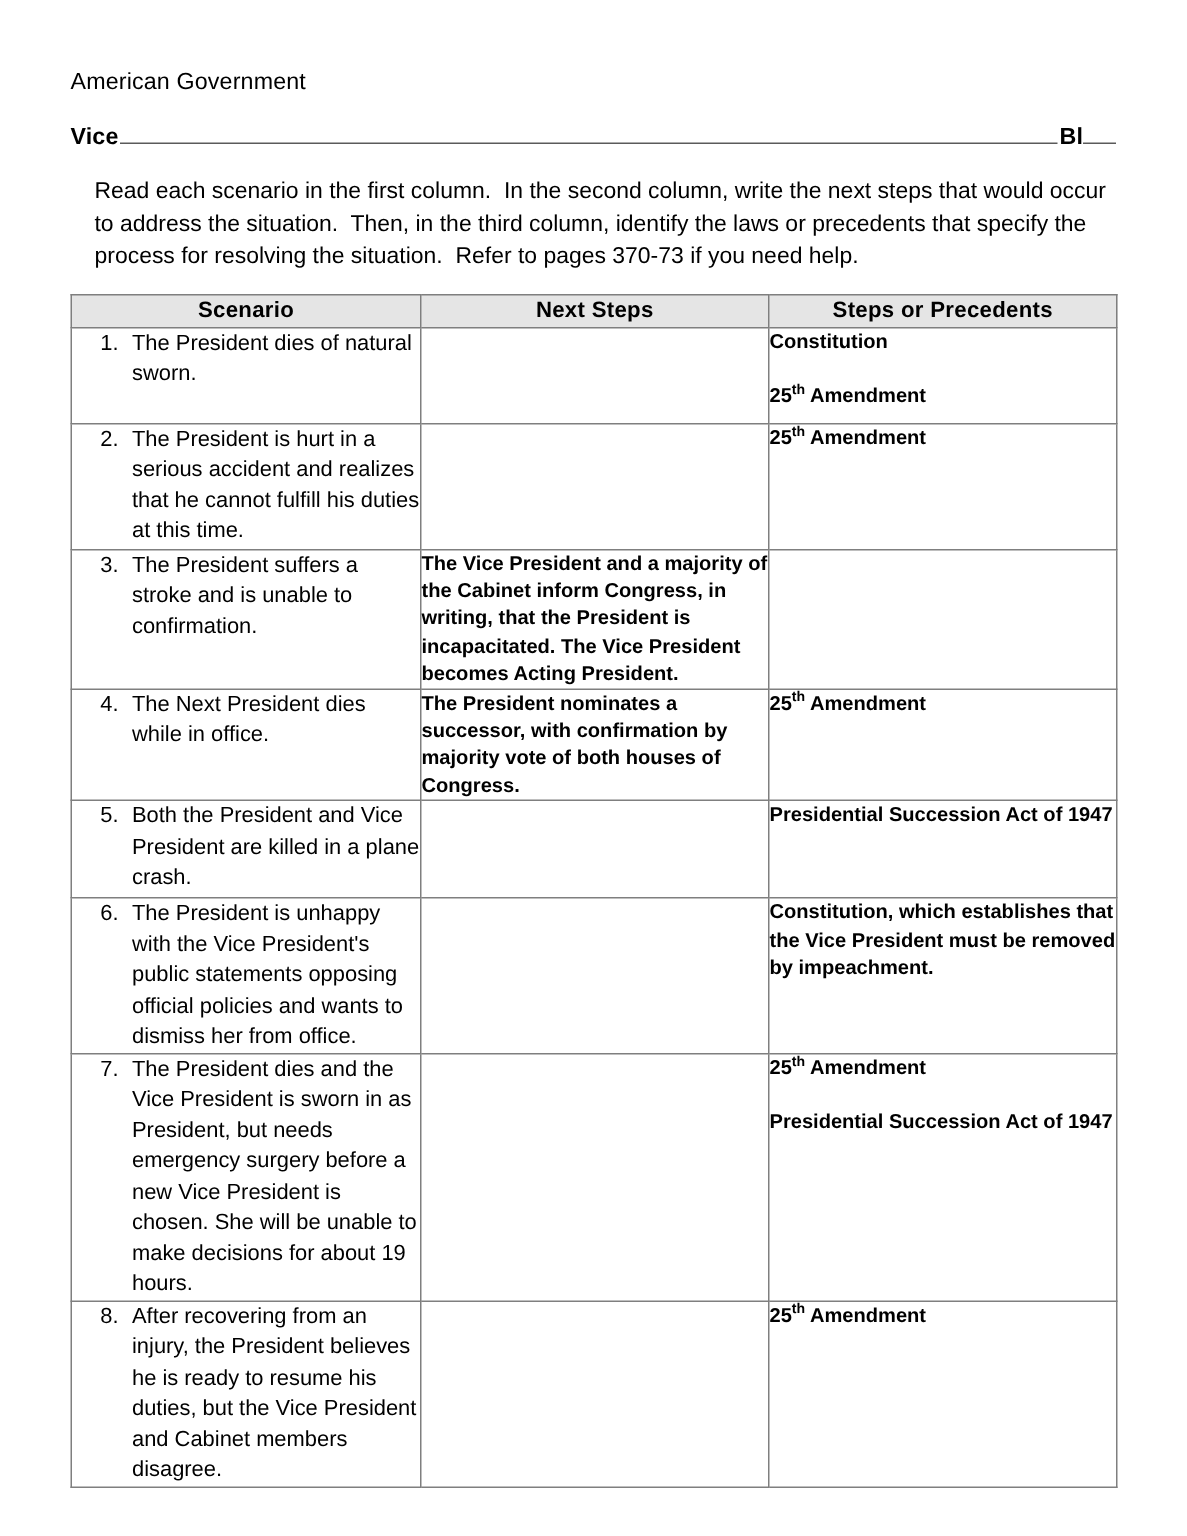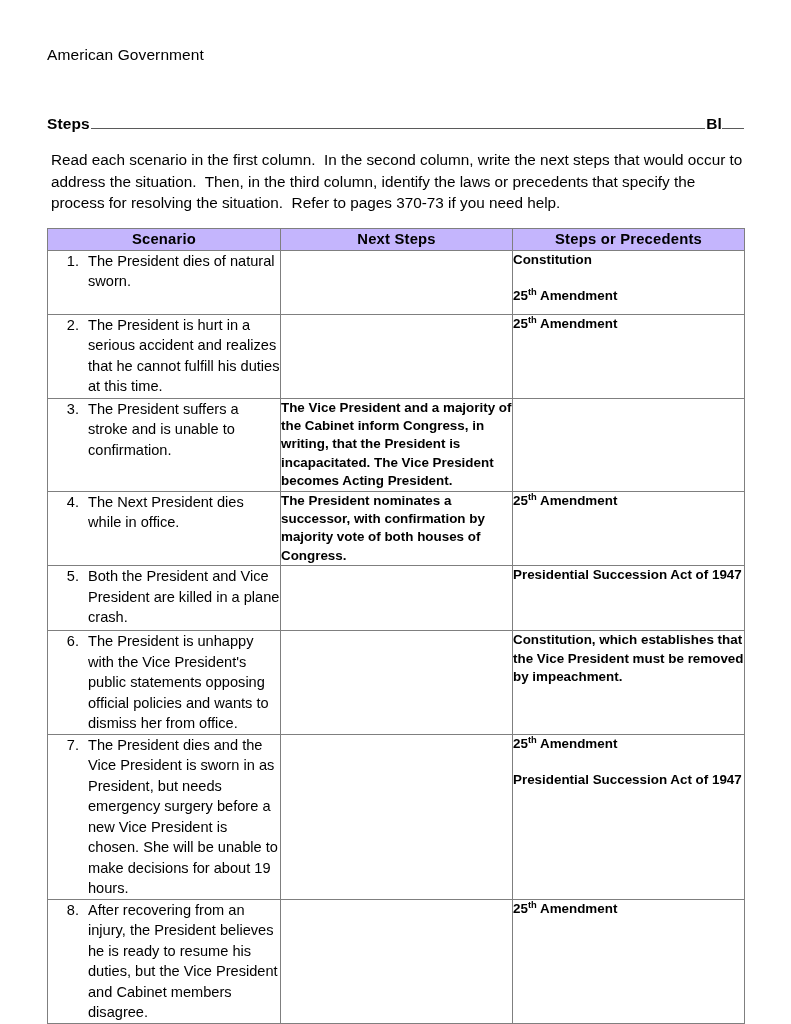--- a/index.html
+++ b/index.html
@@ -52,52 +52,51 @@
   .title-row .name-rule {
     flex: 1 1 auto;
     border-bottom: 1.3px solid #5a5a5a;
     height: 13px;
     margin: 0 0 0 1px;
   }
   .title-row .blk-label {
     flex: 0 0 auto;
     letter-spacing: .1px;
     padding-left: 1px;
-    margin-top: 32px;
   }
   .title-row .blk-rule {
     flex: 0 0 22px;
     border-bottom: 1.3px solid #5a5a5a;
     height: 13px;
   }
 
   .instructions {
     font-size: 15.3px;
     line-height: 21.5px;
     letter-spacing: 0;
-    margin: 0 0 14px 4px;
+    margin: 0 0 14px 16px;
     max-width: 700px;
     white-space: pre-wrap;
   }
 
   
   table.worksheet {
     border-collapse: collapse;
     width: 697px;
     table-layout: fixed;
     margin-top: 2px;
   }
   table.worksheet th,
   table.worksheet td {
     border: 1px solid #7f7f7f;
     vertical-align: top;
     padding: 0;
   }
   table.worksheet th {
-    background: #c4b5fd;
+    background: #e5e5e5;
     font-weight: bold;
     font-size: 14.8px;
     line-height: 18px;
     padding: 1px 0 2px 0;
     letter-spacing: .2px;
   }
 
   col.c-scenario { width: 233px; }
   col.c-steps    { width: 232px; }
   col.c-laws     { width: 232px; }
@@ -155,21 +154,21 @@
   tr.r8 td { height: 117px; }
 </style>
 </head>
 <body>
 
 <div class="page">
 
   <div class="course-line">American Government</div>
 
   <div class="title-row">
-    <span class="name-label">Steps</span>
+    <span class="name-label">Vice</span>
     <span class="name-rule"></span>
     <span class="blk-label">Bl</span>
     <span class="blk-rule"></span>
   </div>
 
   <div class="instructions">Read each scenario in the first column.  In the second column, write the next steps that would occur to address the situation.  Then, in the third column, identify the laws or precedents that specify the process for resolving the situation.  Refer to pages 370-73 if you need help.</div>
 
   <table class="worksheet">
     <colgroup>
       <col class="c-scenario">

